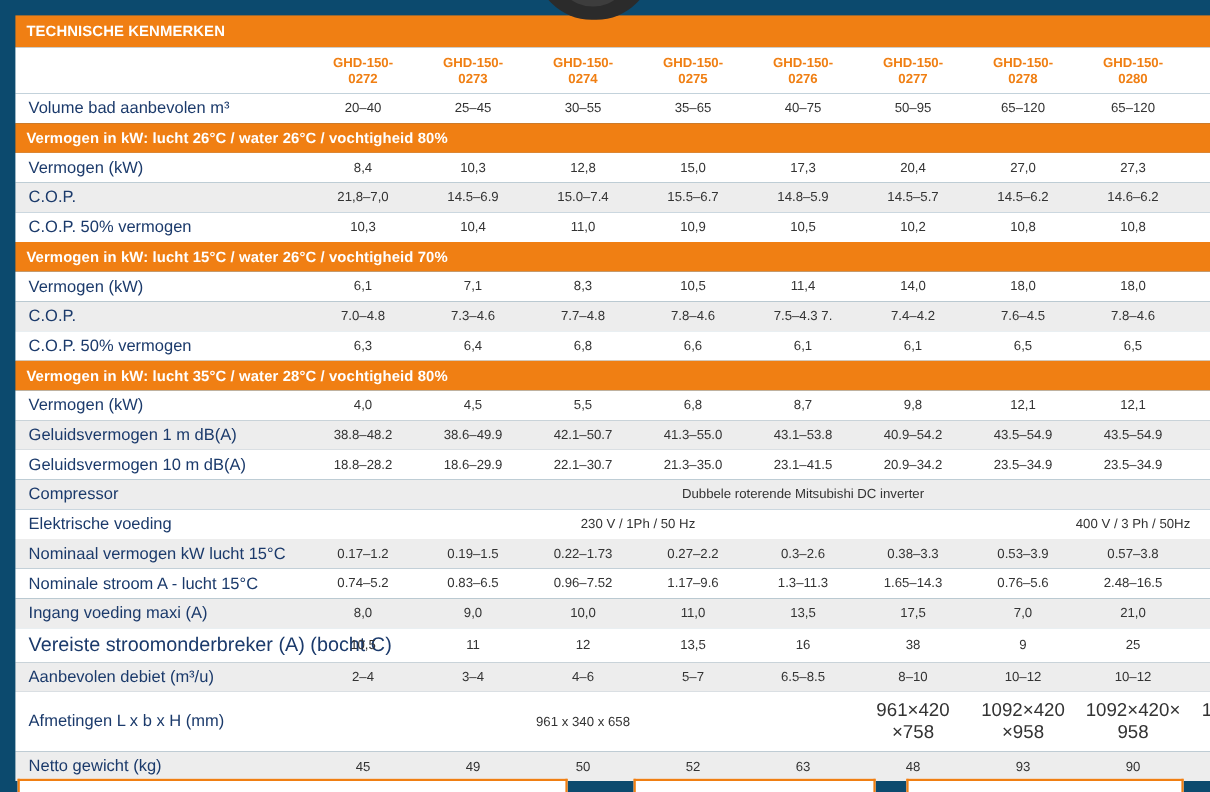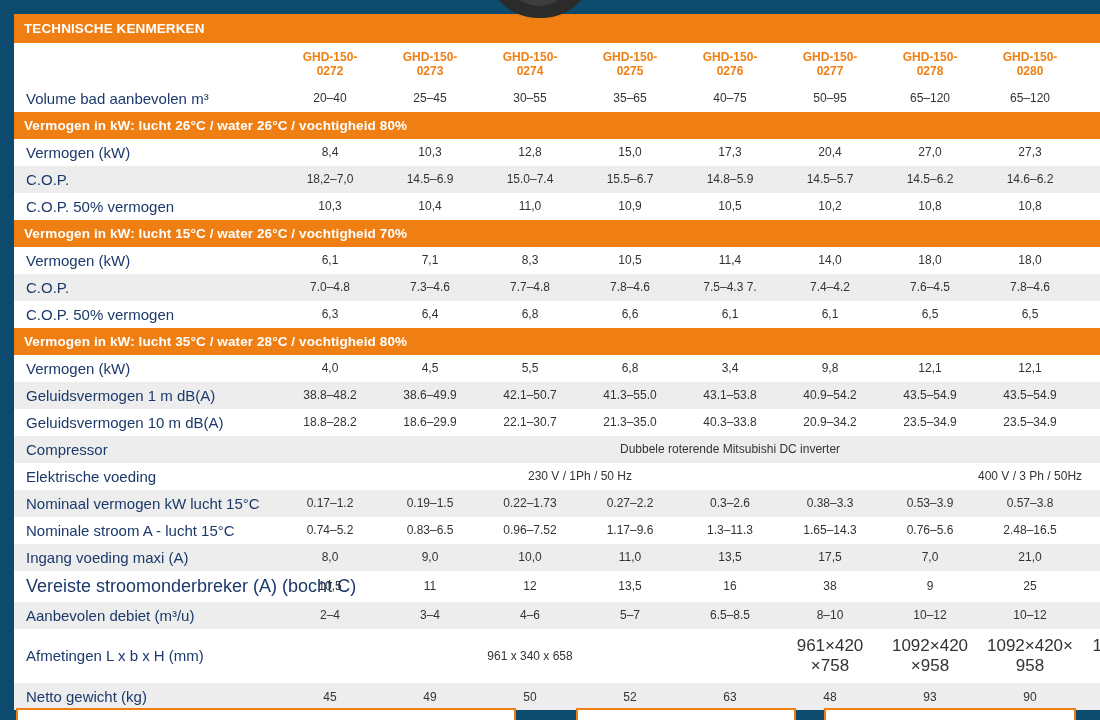--- a/index.html
+++ b/index.html
@@ -214,21 +214,21 @@
         <td class="val">15,0</td>
         <td class="val">17,3</td>
         <td class="val">20,4</td>
         <td class="val">27,0</td>
         <td class="val">27,3</td>
         <td class="val">35,6</td>
       </tr>
 
       <tr class="shade">
         <td class="lbl">C.O.P.</td>
-        <td class="val">18,2–7,0</td>
+        <td class="val">21,8–7,0</td>
         <td class="val">14.5–6.9</td>
         <td class="val">15.0–7.4</td>
         <td class="val">15.5–6.7</td>
         <td class="val">14.8–5.9</td>
         <td class="val">14.5–5.7</td>
         <td class="val">14.5–6.2</td>
         <td class="val">14.6–6.2</td>
         <td class="val">14.6–5.5</td>
       </tr>
 
@@ -291,21 +291,21 @@
       <tr class="section">
         <th colspan="10">Vermogen in kW: lucht 35°C / water 28°C / vochtigheid 80%</th>
       </tr>
 
       <tr class="plain">
         <td class="lbl">Vermogen (kW)</td>
         <td class="val">4,0</td>
         <td class="val">4,5</td>
         <td class="val">5,5</td>
         <td class="val">6,8</td>
-        <td class="val">3,4</td>
+        <td class="val">8,7</td>
         <td class="val">9,8</td>
         <td class="val">12,1</td>
         <td class="val">12,1</td>
         <td class="val">16,4</td>
       </tr>
 
       <tr class="shade">
         <td class="lbl">Geluidsvermogen 1 m dB(A)</td>
         <td class="val">38.8–48.2</td>
         <td class="val">38.6–49.9</td>
@@ -317,21 +317,21 @@
         <td class="val">43.5–54.9</td>
         <td class="val">42.6–54.7</td>
       </tr>
 
       <tr class="plain">
         <td class="lbl">Geluidsvermogen 10 m dB(A)</td>
         <td class="val">18.8–28.2</td>
         <td class="val">18.6–29.9</td>
         <td class="val">22.1–30.7</td>
         <td class="val">21.3–35.0</td>
-        <td class="val">40.3–33.8</td>
+        <td class="val">23.1–41.5</td>
         <td class="val">20.9–34.2</td>
         <td class="val">23.5–34.9</td>
         <td class="val">23.5–34.9</td>
         <td class="val">22.6–34.7</td>
       </tr>
 
       <tr class="shade">
         <td class="lbl">Compressor</td>
         <td class="merged" colspan="9">Dubbele roterende Mitsubishi DC inverter</td>
       </tr>

